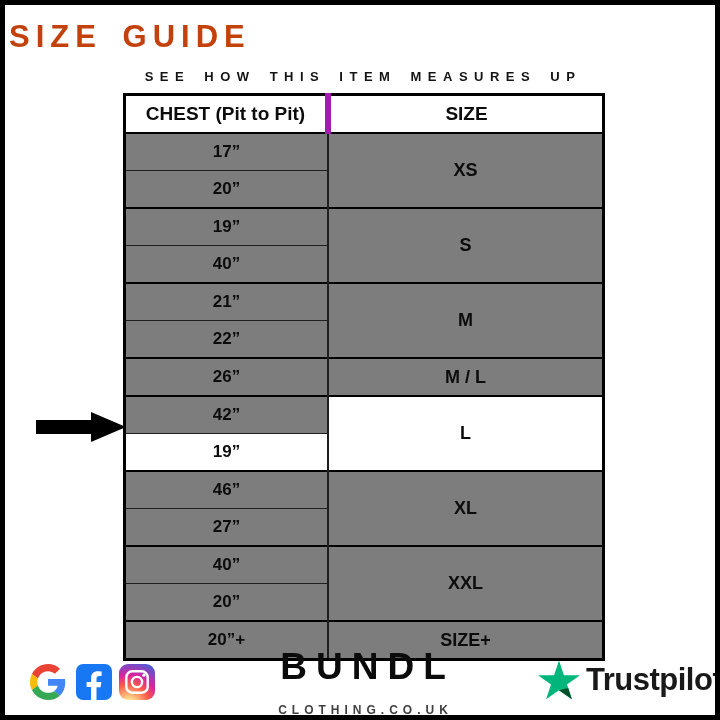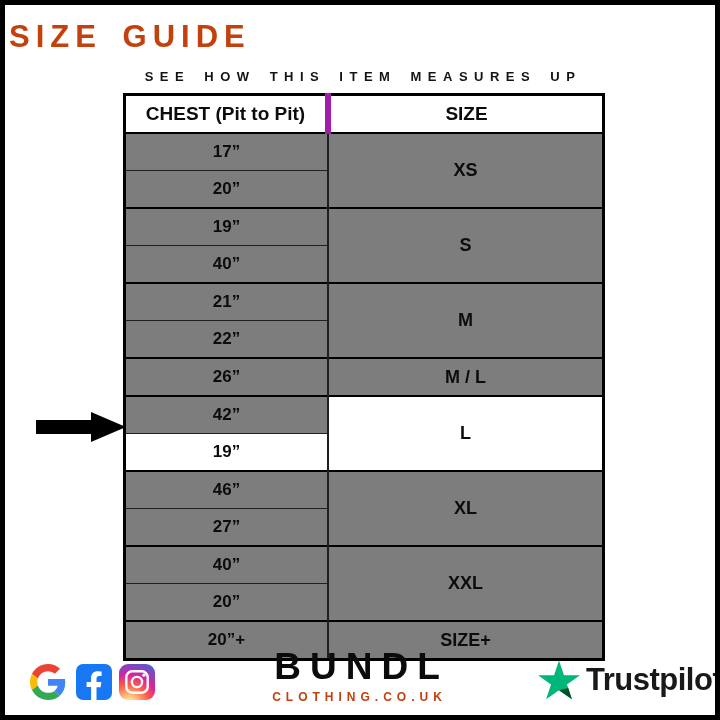--- a/index.html
+++ b/index.html
@@ -38,29 +38,29 @@
   .arrow{position:absolute;left:31px;top:407px;width:90px;height:30px;}
   .footer-icon{position:absolute;top:659px;width:36px;height:36px;}
   .icon-google{left:25px;}
   .icon-facebook{left:71px;}
   .icon-instagram{
     left:114px;border-radius:9px;
     background:radial-gradient(circle at 28% 112%, #fdf497 0%, #fdf497 6%, #fd5949 42%, #d6249f 62%, #4f5bd5 92%);
   }
   .icon-instagram svg{position:absolute;left:0;top:0;}
   .brand{
-    position:absolute;left:202px;top:643px;width:300px;text-align:center;
+    position:absolute;left:208px;top:643px;width:300px;text-align:center;
   }
   .brand-name{
     font-size:37px;font-weight:800;letter-spacing:9px;padding-left:9px;
     color:#0b0b0b;line-height:1.05;
   }
   .brand-domain{
-    margin-top:3px;font-size:12px;font-weight:700;letter-spacing:5px;
-    padding-left:5px;color:#c2410c;
+    margin-top:16px;font-size:12px;font-weight:700;letter-spacing:5px;
+    padding-left:5px;color:#404040;
   }
   .trustpilot{
     position:absolute;left:533px;top:655px;display:flex;align-items:center;gap:6px;
   }
   .trustpilot-label{
     font-size:31px;font-weight:700;color:#191919;letter-spacing:-0.5px;
   }
 </style>
 </head>
 <body>

